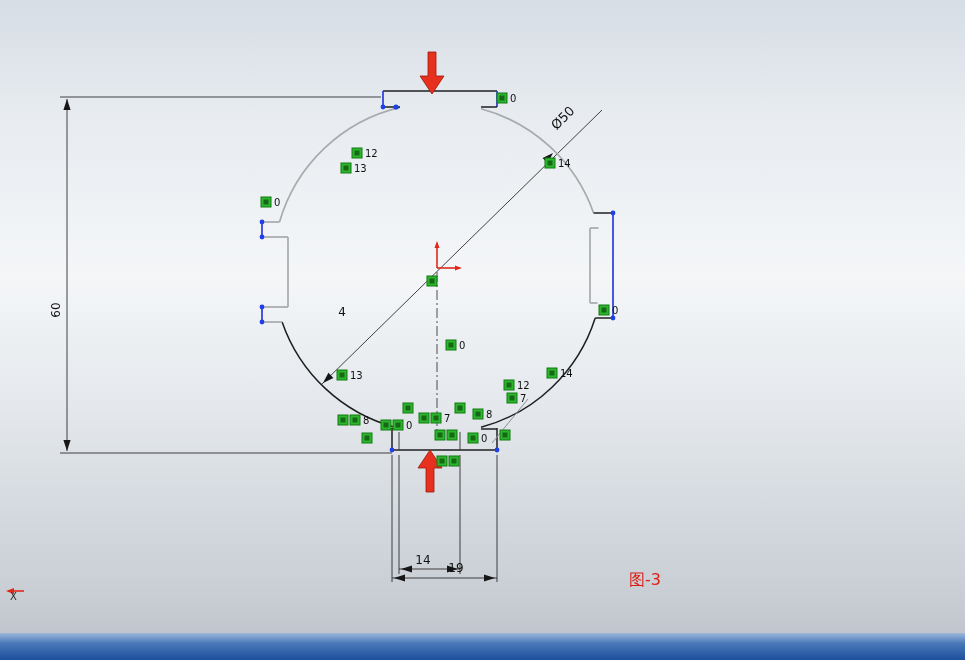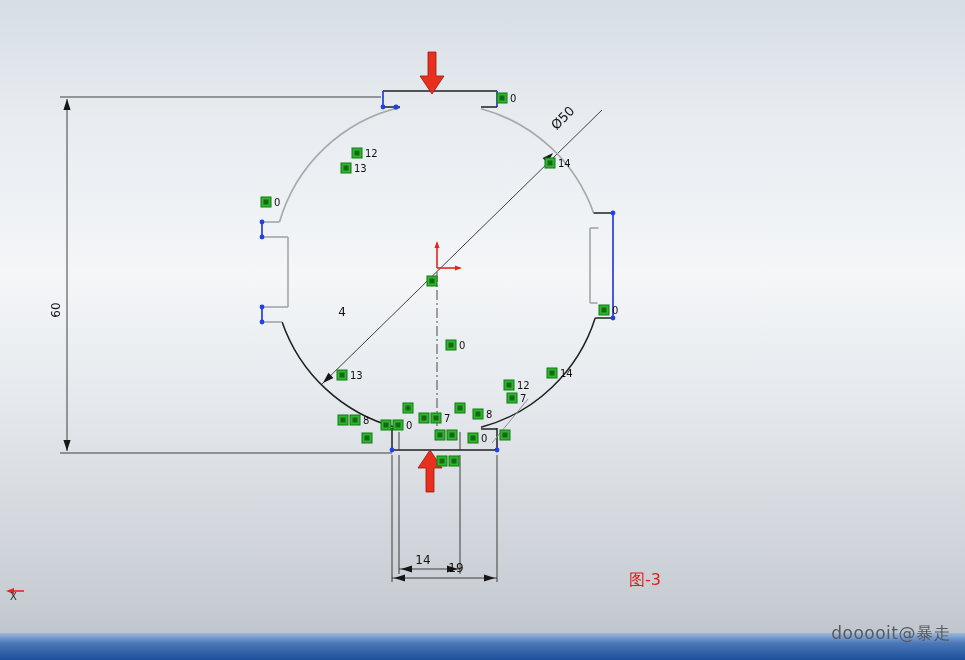--- a/index.html
+++ b/index.html
@@ -272,15 +272,14 @@
       <rect class="bsq" width="10" height="10"></rect>
           <rect class="bglyph" x="2.5" y="2.5" width="5" height="5"></rect>
       <text class="blabel" x="13" y="9"></text>
     </g>
   </g>
 
   <text class="figlabel" x="645" y="585">图-3</text>
 </svg>
 
 <div class="statusbar"></div>
-<div class="watermark">dooooit@暴走</div>
 
 </div>
 
 </body></html>

